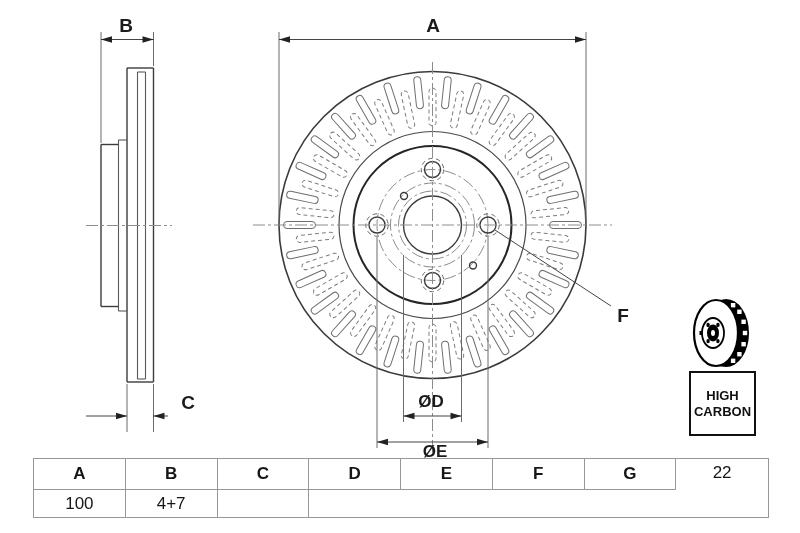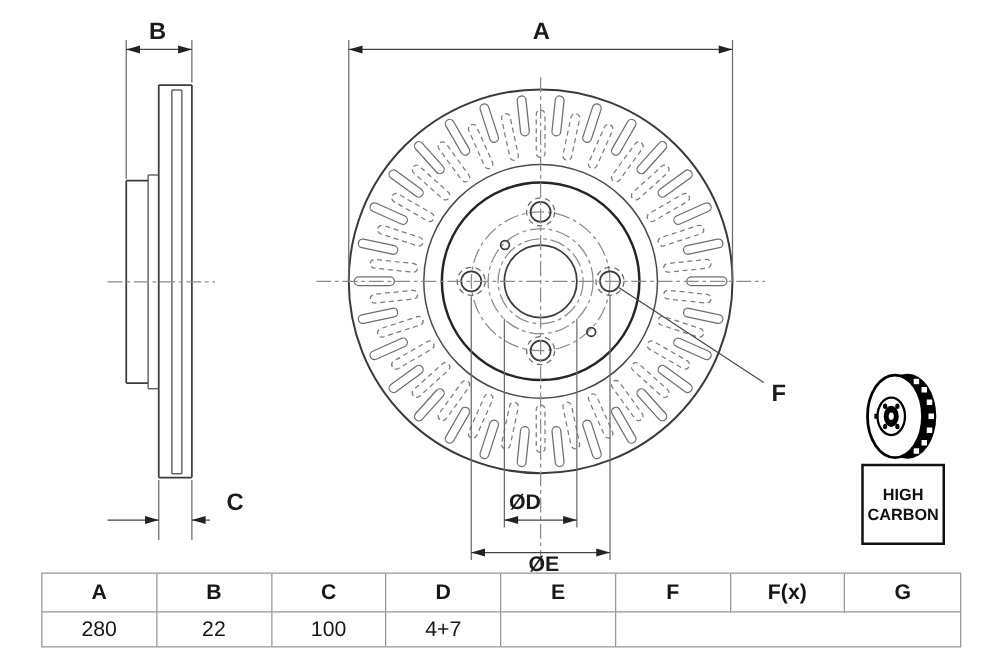--- a/index.html
+++ b/index.html
@@ -184,21 +184,21 @@
       <polygon class="ah" points="403.5,416 414.5,412.8 414.5,419.2"></polygon>
       <polygon class="ah" points="461.5,416 450.5,412.8 450.5,419.2"></polygon>
       <polygon class="ah" points="377,442 388,438.8 388,445.2"></polygon>
       <polygon class="ah" points="488,442 477,438.8 477,445.2"></polygon>
     </g>
   </svg>
 
   <span class="dim-label" style="left:126px;top:16px;">B</span>
   <span class="dim-label" style="left:433px;top:16px;">A</span>
   <span class="dim-label" style="left:188px;top:393px;">C</span>
-  <span class="dim-label small" style="left:420px;top:392px;">ØD</span>
+  <span class="dim-label small" style="left:431px;top:392px;">ØD</span>
   <span class="dim-label small" style="left:435px;top:442px;">ØE</span>
   <span class="dim-label" style="left:623px;top:306px;">F</span>
 
   <svg width="72" height="76" viewBox="0 0 72 76" style="left:686px;top:296px;">
     <ellipse cx="40" cy="37" rx="23" ry="34" fill="#000"></ellipse>
     <g fill="#fff">
       <rect x="56.8" y="34.8" width="4.4" height="4.4"></rect>
       <rect x="55.4" y="23.6" width="4.4" height="4.4"></rect>
       <rect x="55.4" y="46" width="4.4" height="4.4"></rect>
       <rect x="51.2" y="13.6" width="4.4" height="4.4"></rect>
@@ -222,21 +222,19 @@
     <span>CARBON</span>
   </div>
 
   <div class="spec-table">
     <div class="cell th">A</div>
     <div class="cell th">B</div>
     <div class="cell th">C</div>
     <div class="cell th">D</div>
     <div class="cell th">E</div>
     <div class="cell th">F</div>
-    <div class="cell th">F(x)</div>
     <div class="cell th">G</div>
-    <div class="cell td">280</div>
     <div class="cell td">22</div>
     <div class="cell td">100</div>
     <div class="cell td">4+7</div>
     <div class="cell td"></div>
   </div>
 </div>
 
 </body></html>

